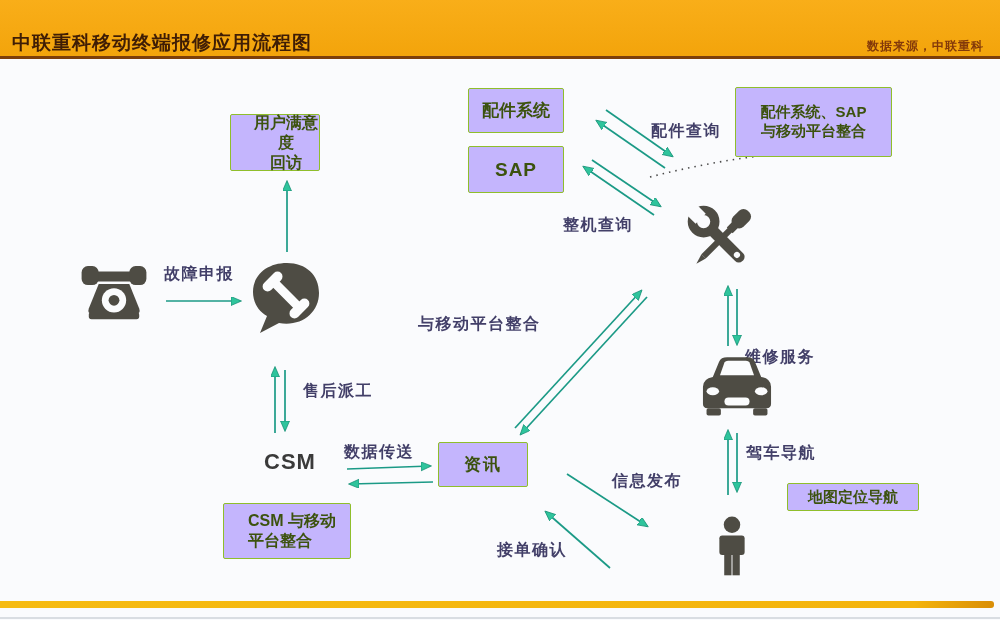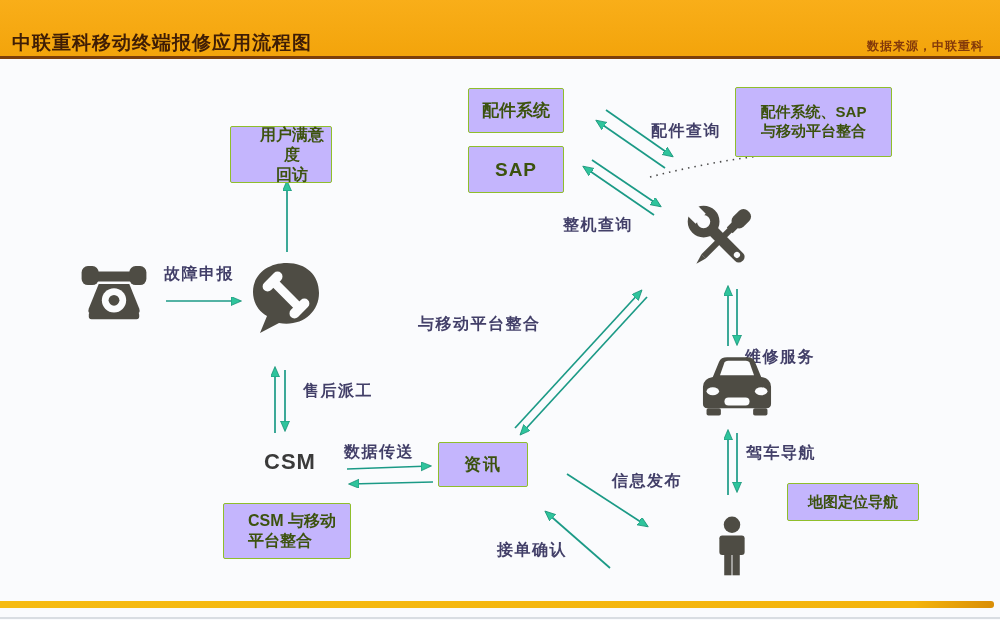--- a/index.html
+++ b/index.html
@@ -86,21 +86,21 @@
 
       <line x1="567" y1="474" x2="647" y2="526" marker-end="url(#ah)"></line>
       <line x1="610" y1="568" x2="546" y2="512" marker-end="url(#ah)"></line>
 
       <line x1="728" y1="495" x2="728" y2="431" marker-end="url(#ah)"></line>
       <line x1="737" y1="433" x2="737" y2="491" marker-end="url(#ah)"></line>
     </g>
     <path d="M650,177 Q770,146 894,149" stroke="#4a4a4a" stroke-width="1.6" stroke-dasharray="1.5 5" fill="none"></path>
   </svg>
 
-  <div class="gbox" style="left:230px;top:126px;width:102px;height:57px;font-size:16px;padding-left:22px;">
+  <div class="gbox" style="left:230px;top:114px;width:90px;height:57px;font-size:16px;padding-left:22px;">
     <span>用户满意度</span>
     <span>回访</span>
   </div>
 
   <div class="gbox" style="left:468px;top:88px;width:96px;height:45px;font-size:17px;">
     <span>配件系统</span>
   </div>
 
   <div class="gbox" style="left:468px;top:146px;width:96px;height:47px;font-size:19px;letter-spacing:1px;">
     <span>SAP</span>
@@ -113,21 +113,21 @@
 
   <div class="gbox" style="left:438px;top:442px;width:90px;height:45px;font-size:17px;letter-spacing:2px;">
     <span>资讯</span>
   </div>
 
   <div class="gbox" style="left:223px;top:503px;width:128px;height:56px;font-size:16px;align-items:flex-start;padding-left:24px;text-align:left;">
     <span>CSM 与移动</span>
     <span>平台整合</span>
   </div>
 
-  <div class="gbox" style="left:787px;top:483px;width:132px;height:38px;font-size:15px;">
+  <div class="gbox" style="left:787px;top:483px;width:132px;height:28px;font-size:15px;">
     <span>地图定位导航</span>
   </div>
 
   <span class="flabel" style="left:164px;top:264px;">故障申报</span>
   <span class="flabel" style="left:651px;top:121px;">配件查询</span>
   <span class="flabel" style="left:563px;top:215px;">整机查询</span>
   <span class="flabel" style="left:418px;top:314px;">与移动平台整合</span>
   <span class="flabel" style="left:745px;top:315px;margin-top:32px;">维修服务</span>
   <span class="flabel" style="left:303px;top:381px;">售后派工</span>
   <span class="flabel" style="left:344px;top:442px;">数据传送</span>

